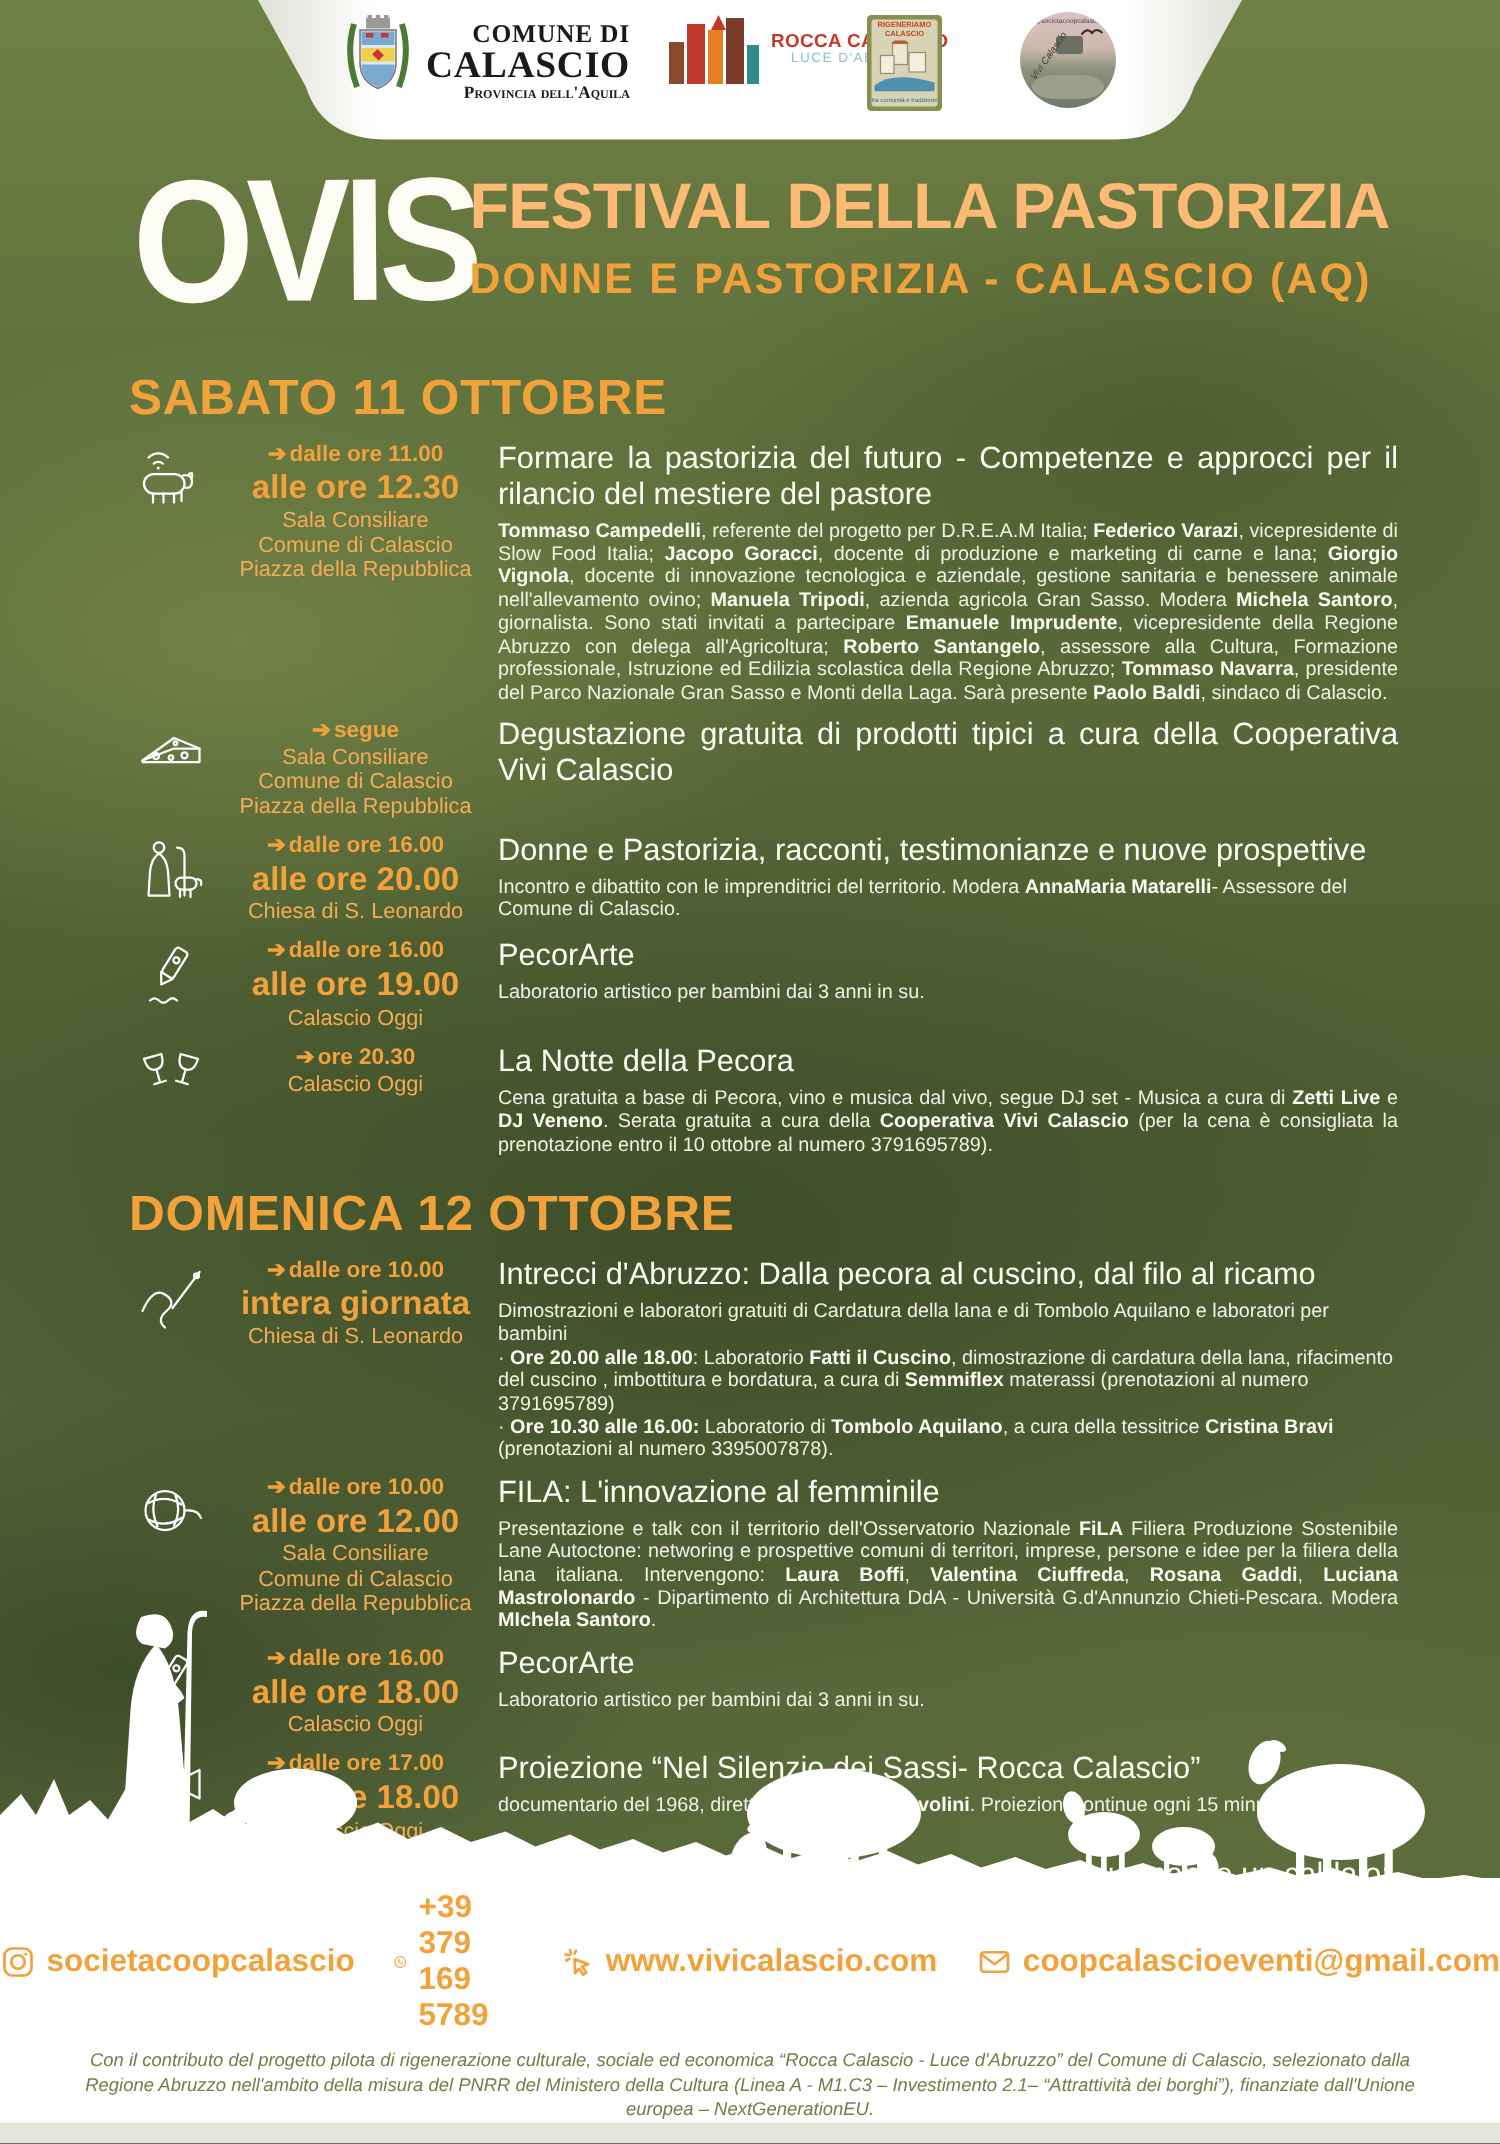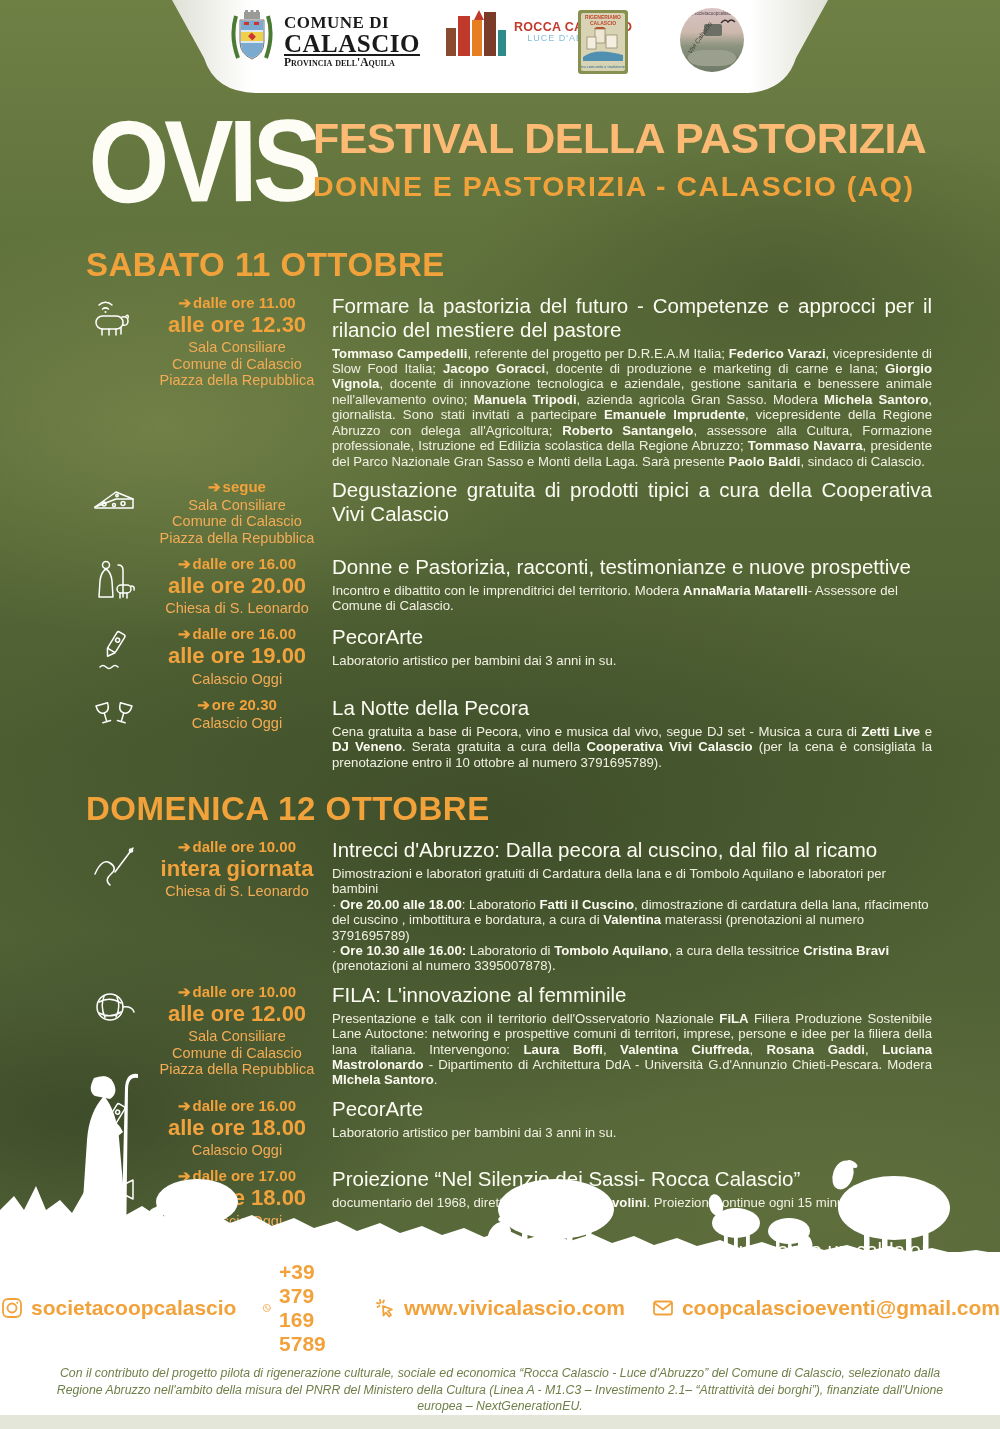--- a/index.html
+++ b/index.html
@@ -10,23 +10,23 @@
       radial-gradient(ellipse 620px 320px at 16% 30%, rgba(136,150,84,.50), transparent 65%),
       radial-gradient(ellipse 540px 280px at 78% 20%, rgba(66,80,42,.55), transparent 60%),
       radial-gradient(ellipse 760px 420px at 48% 58%, rgba(50,64,34,.55), transparent 70%),
       radial-gradient(ellipse 700px 300px at 85% 84%, rgba(104,118,64,.45), transparent 70%),
       radial-gradient(ellipse 500px 260px at 8% 78%, rgba(44,56,30,.55), transparent 70%),
       linear-gradient(180deg,#6e8044 0%,#5d6f3b 22%,#4d5e32 52%,#546538 78%,#5b6c3b 100%);}
   
   .banner{position:absolute;left:150px;top:0;width:700px;height:100px;}
   .banner .logos{position:absolute;inset:0;}
   .blogo{position:absolute;display:flex;align-items:center;gap:8px;}
-  .crest-txt{font-family:"Liberation Serif",serif;color:#1a1a1a;line-height:1.02;}
+  .crest-txt{font-family:"Liberation Serif",serif;color:#1a1a1a;line-height:1.02;text-align:right;}
   .crest-txt .l1{font-size:17px;font-weight:bold;letter-spacing:.5px;}
-  .crest-txt .l2{font-size:25px;font-weight:bold;letter-spacing:.5px;text-decoration:underline;}
+  .crest-txt .l2{font-size:25px;font-weight:bold;letter-spacing:.5px;}
   .crest-txt .l3{font-size:11.5px;font-weight:bold;font-variant:small-caps;}
   .rocca-txt{text-align:center;line-height:1.05;}
   .rocca-txt .r1{font-size:12.5px;font-weight:bold;color:#c23a2b;letter-spacing:.3px;}
   .rocca-txt .r2{font-size:9px;color:#85bcd9;letter-spacing:1px;}
   .rig{width:50px;height:64px;background:#87904f;border-radius:3px;padding:3px;box-sizing:border-box;}
   .rig .inner{width:100%;height:100%;background:#d9d3b6;border-radius:2px;position:relative;overflow:hidden;}
   .rig .t{position:absolute;top:2px;left:0;right:0;text-align:center;font-size:5px;font-weight:bold;color:#c0452b;line-height:1.1;}
   .rig .b{position:absolute;bottom:2px;left:0;right:0;text-align:center;font-size:4px;color:#2c6f8a;}
   .vivi{width:64px;height:64px;border-radius:50%;overflow:hidden;position:relative;
     background:linear-gradient(180deg,#d9c3c4 0%,#cdb9ad 38%,#8b927e 60%,#6f7a68 100%);}
@@ -296,21 +296,21 @@
         </svg>
       </div>
       <div class="tcol">
         <div class="t1"><span class="arr">➔</span><span>dalle ore 10.00</span></div>
         <div class="t2">intera giornata</div>
         <div class="loc">Chiesa di S. Leonardo</div>
       </div>
       <div>
         <div class="etitle">Intrecci d'Abruzzo: Dalla pecora al cuscino, dal filo al ricamo</div>
         <div class="ebody">Dimostrazioni e laboratori gratuiti di Cardatura della lana e di Tombolo Aquilano e laboratori per bambini
-· <b>Ore 20.00 alle 18.00</b>: Laboratorio <b>Fatti il Cuscino</b>, dimostrazione di cardatura della lana, rifacimento del cuscino , imbottitura e bordatura, a cura di <b>Valentina</b> materassi (prenotazioni al numero 3791695789)
+· <b>Ore 20.00 alle 18.00</b>: Laboratorio <b>Fatti il Cuscino</b>, dimostrazione di cardatura della lana, rifacimento del cuscino , imbottitura e bordatura, a cura di <b>Semmiflex</b> materassi (prenotazioni al numero 3791695789)
 · <b>Ore 10.30 alle 16.00:</b> Laboratorio di <b>Tombolo Aquilano</b>, a cura della tessitrice <b>Cristina Bravi</b> (prenotazioni al numero 3395007878).</div>
       </div>
     </div>
 
     <div class="ev">
       <div class="evicon">
         <svg width="48" height="44" viewBox="0 0 48 44">
           <circle cx="20" cy="22" r="13"></circle>
           <path d="M9 17 q11 -6 22 1 M9 28 q11 6 22 -1 M14 11.5 q-4 10 1 21 M27 12 q4 10 -1 20"></path>
           <path d="M33 22 q9 -1 11 5"></path>

